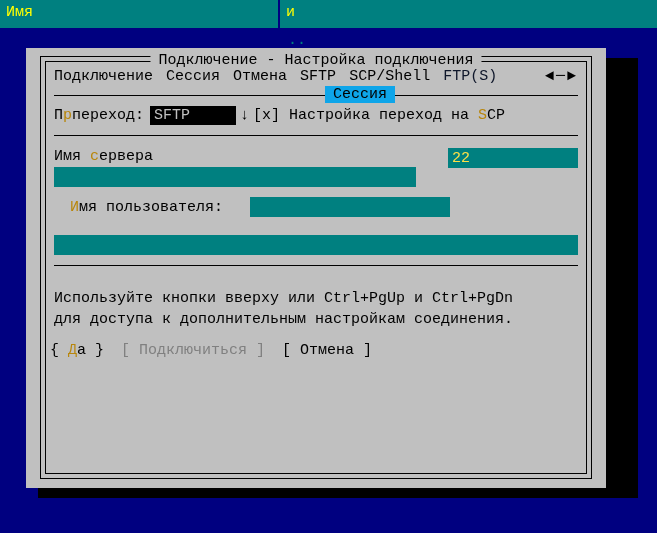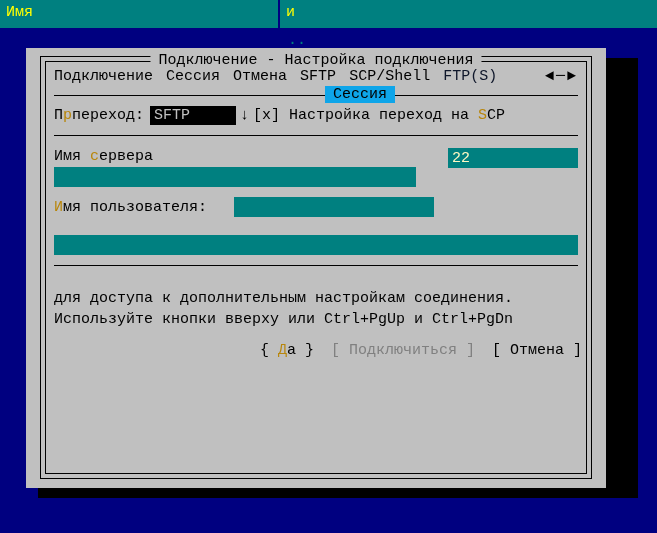--- a/index.html
+++ b/index.html
@@ -126,48 +126,48 @@
     border-top: 1px solid #000;
     margin: 10px 8px 12px 8px;
   }
   .fields { padding: 0 8px; }
   .field-row { display: flex; margin-bottom: 4px; gap: 32px; }
   .field { flex: 1; display: flex; flex-direction: column; }
   .field-port { width: 130px; flex: none; }
   .field-label { margin-bottom: 2px; }
   .input {
     background: #008080;
-    color: #fef9c3;
+    color: #fde047;
     border: none;
     height: 20px;
     padding: 2px 4px;
     font-family: inherit;
     font-size: inherit;
     width: 100%;
   }
   .input-inline {
     display: inline-block;
     vertical-align: middle;
   }
   .user-row, .pass-row {
     display: flex;
     align-items: center;
-    margin: 10px 0;
+    margin: 10px 16px;
   }
   .user-row .label-col { width: 180px; }
   .pass-row .label-col { width: 180px; }
   .user-row .input, .pass-row .input { width: 200px; }
   .keyfile-block { margin-top: 14px; }
   .keyfile-input { width: 100%; margin-top: 4px; }
   .hint {
     padding: 10px 8px 6px 8px;
     line-height: 1.4;
   }
   .buttons {
-    text-align: right;
+    text-align: left;
     padding: 6px 0;
   }
   .btn { cursor: pointer; margin: 0 4px; }
   .btn-disabled { color: #808080; cursor: default; }
 </style>
 </head>
 <body>
 
 <div class="vert-divider"></div>
 <div class="header-bg">
@@ -227,22 +227,22 @@
 
 
         <div class="keyfile-block">
           <input class="input keyfile-input" value="" style="">
         </div>
       </div>
 
       <div class="sep-line"></div>
 
       <div class="hint">
+        <div>Используйте кнопки вверху или Ctrl+PgUp и Ctrl+PgDn</div>
         <div>для доступа к дополнительным настройкам соединения.</div>
-        <div>Используйте кнопки вверху или Ctrl+PgUp и Ctrl+PgDn</div>
       </div>
 
       <div class="buttons">
         <span class="btn"><span>{ </span><span class="hotkey">Д</span><span>а }</span></span>
         <span class="btn btn-disabled">[ Подключиться ]</span>
         <span class="btn">[ Отмена ]</span>
       </div>
 
     </div>
   </div>

